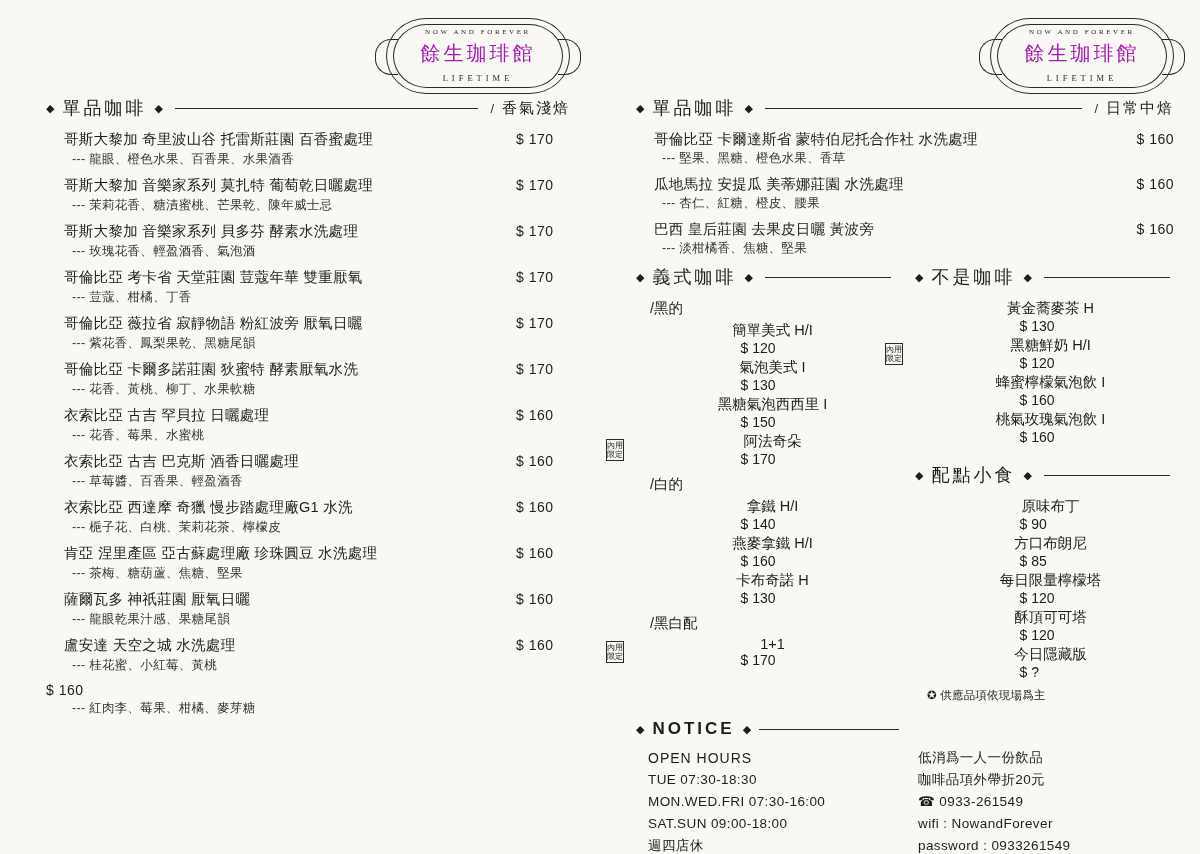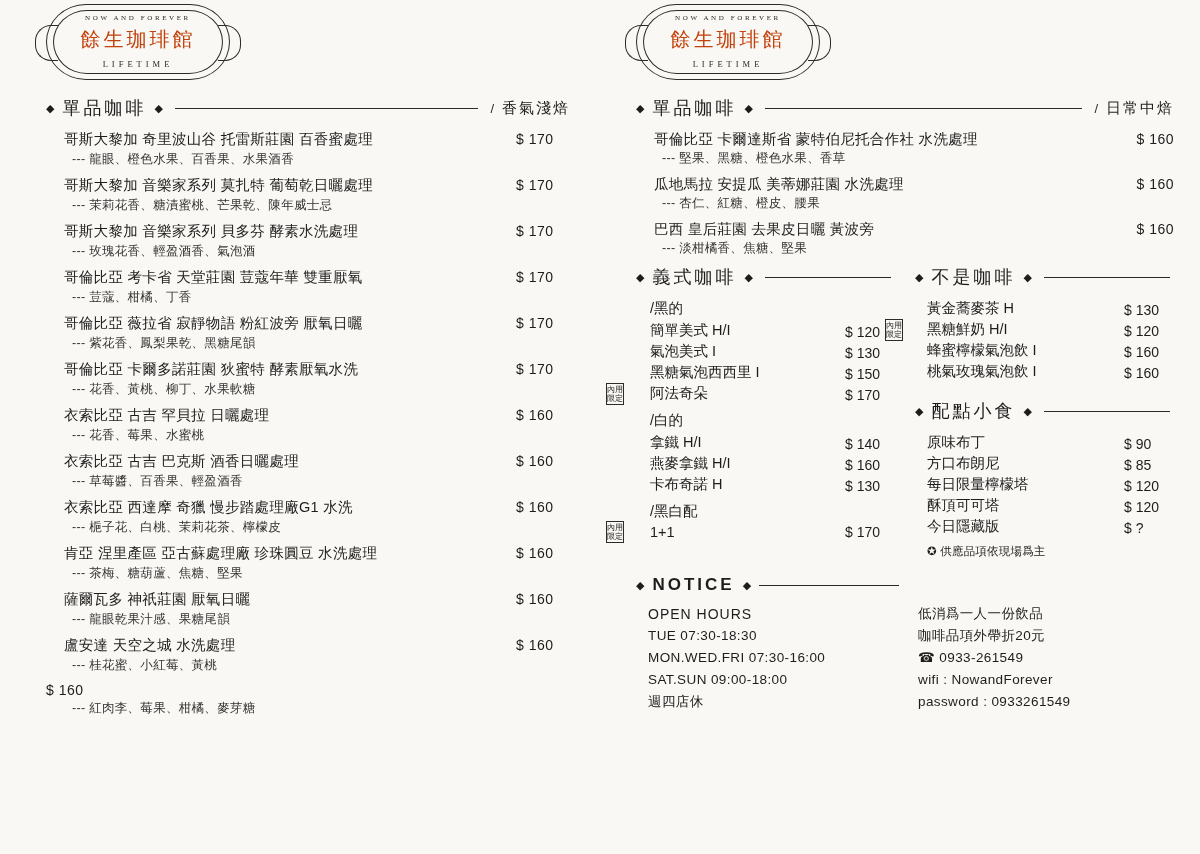--- a/index.html
+++ b/index.html
@@ -24,22 +24,22 @@
   .col {
     box-sizing: border-box;
     position: relative;
   }
   .col-left { width: 600px; padding: 0 30px 0 46px; }
   .col-right { width: 600px; padding: 0 26px 0 36px; }
 
   
   .logo-wrap {
     display: flex;
-    justify-content: flex-start;
-    padding-top: 4px;
+    justify-content: flex-end;
+    padding-top: 18px;
     height: 96px;
     box-sizing: border-box;
   }
   .logo {
     position: relative;
     width: 184px;
     height: 76px;
   }
   .logo .outer {
     position: absolute;
@@ -70,21 +70,21 @@
     letter-spacing: 2.6px;
     color: #2a2a2a;
     font-family: "Liberation Serif", serif;
   }
   .logo-main {
     position: absolute;
     top: 22px; left: 0; right: 0;
     text-align: center;
     font-size: 20px;
     letter-spacing: 3px;
-    color: #c2410c;
+    color: #a21caf;
     font-family: "Liberation Serif", serif;
   }
   .logo-bottom {
     position: absolute;
     bottom: 11px; left: 0; right: 0;
     text-align: center;
     font-size: 8.5px;
     letter-spacing: 4px;
     color: #2a2a2a;
     font-family: "Liberation Serif", serif;
@@ -160,23 +160,24 @@
     gap: 20px;
   }
   .sub-col { flex: 1; }
 
   .grp-label {
     font-size: 14.5px;
     margin: 8px 0 3px 14px;
   }
   .price-row {
     display: flex;
-    align-items: flex-end;
+    align-items: center;
     margin-bottom: 2px;
     position: relative;
+    flex-direction: column;
   }
   .price-row .nm {
     font-size: 14.5px;
     padding-left: 14px;
     flex: 1;
   }
   .price-row .pr {
     font-size: 14px;
     min-width: 50px;
     text-align: left;

